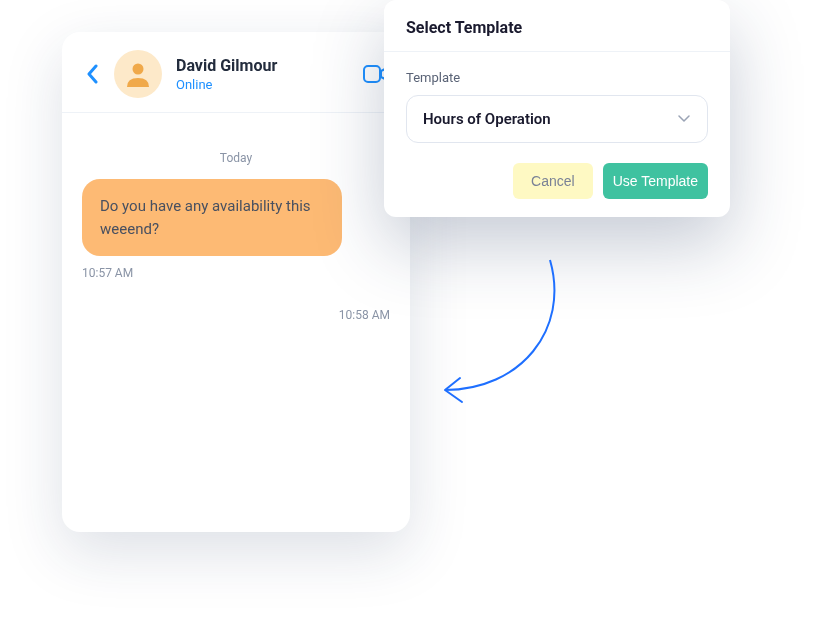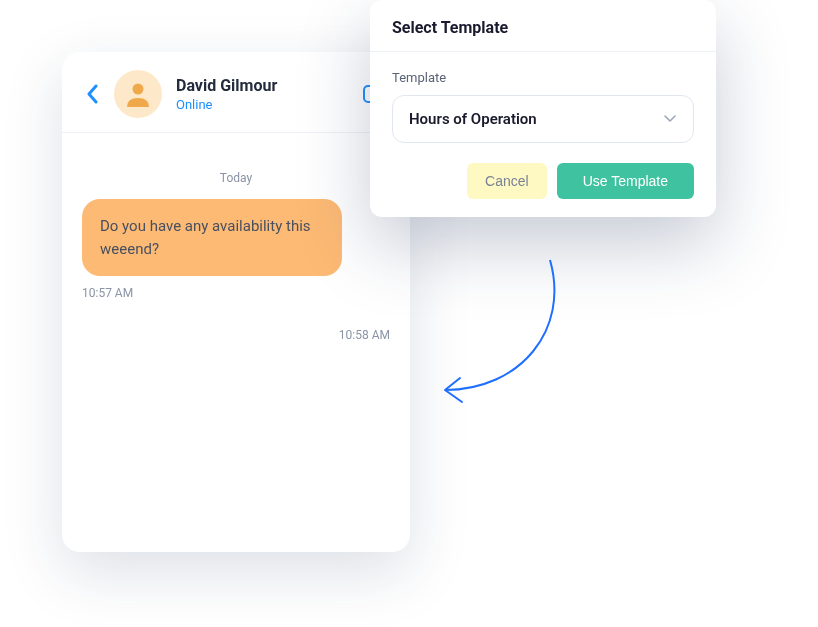--- a/index.html
+++ b/index.html
@@ -7,21 +7,21 @@
   font-family: -apple-system, BlinkMacSystemFont, 'Segoe UI', Roboto, sans-serif;
   background: #fff;
   width: 818px;
   height: 627px;
   position: relative;
   overflow: hidden;
 }
 .chat-card {
   position: absolute;
   left: 62px;
-  top: 52px;
+  top: 32px;
   width: 348px;
   height: 500px;
   background: #fff;
   border-radius: 18px;
   box-shadow: 0 20px 60px rgba(30, 50, 90, 0.15);
 }
 .chat-header {
   display: flex;
   align-items: center;
   padding: 18px 18px 14px 18px;
@@ -101,21 +101,21 @@
   color: #fff;
 }
 .time-out {
   text-align: right;
   font-size: 12px;
   color: #8a94a6;
   margin-top: 2px;
 }
 .modal-card {
   position: absolute;
-  left: 370px;
+  left: 384px;
   top: 0px;
   width: 346px;
   background: #fff;
   border-radius: 12px;
   box-shadow: 0 28px 70px rgba(30, 50, 90, 0.25);
   padding-bottom: 18px;
 }
 .modal-title {
   font-weight: 700;
   font-size: 16px;
@@ -156,21 +156,21 @@
   border-radius: 6px;
   padding: 10px 18px;
   font-size: 14px;
   cursor: pointer;
 }
 .btn-primary {
   background: #3fc2a0;
   color: #fff;
   border: none;
   border-radius: 6px;
-  padding: 10px 26px;
+  padding: 10px 10px;
   font-size: 14px;
   cursor: pointer;
 }
 .arrow {
   position: absolute;
   left: 420px;
   top: 250px;
   pointer-events: none;
 }
 </style>

